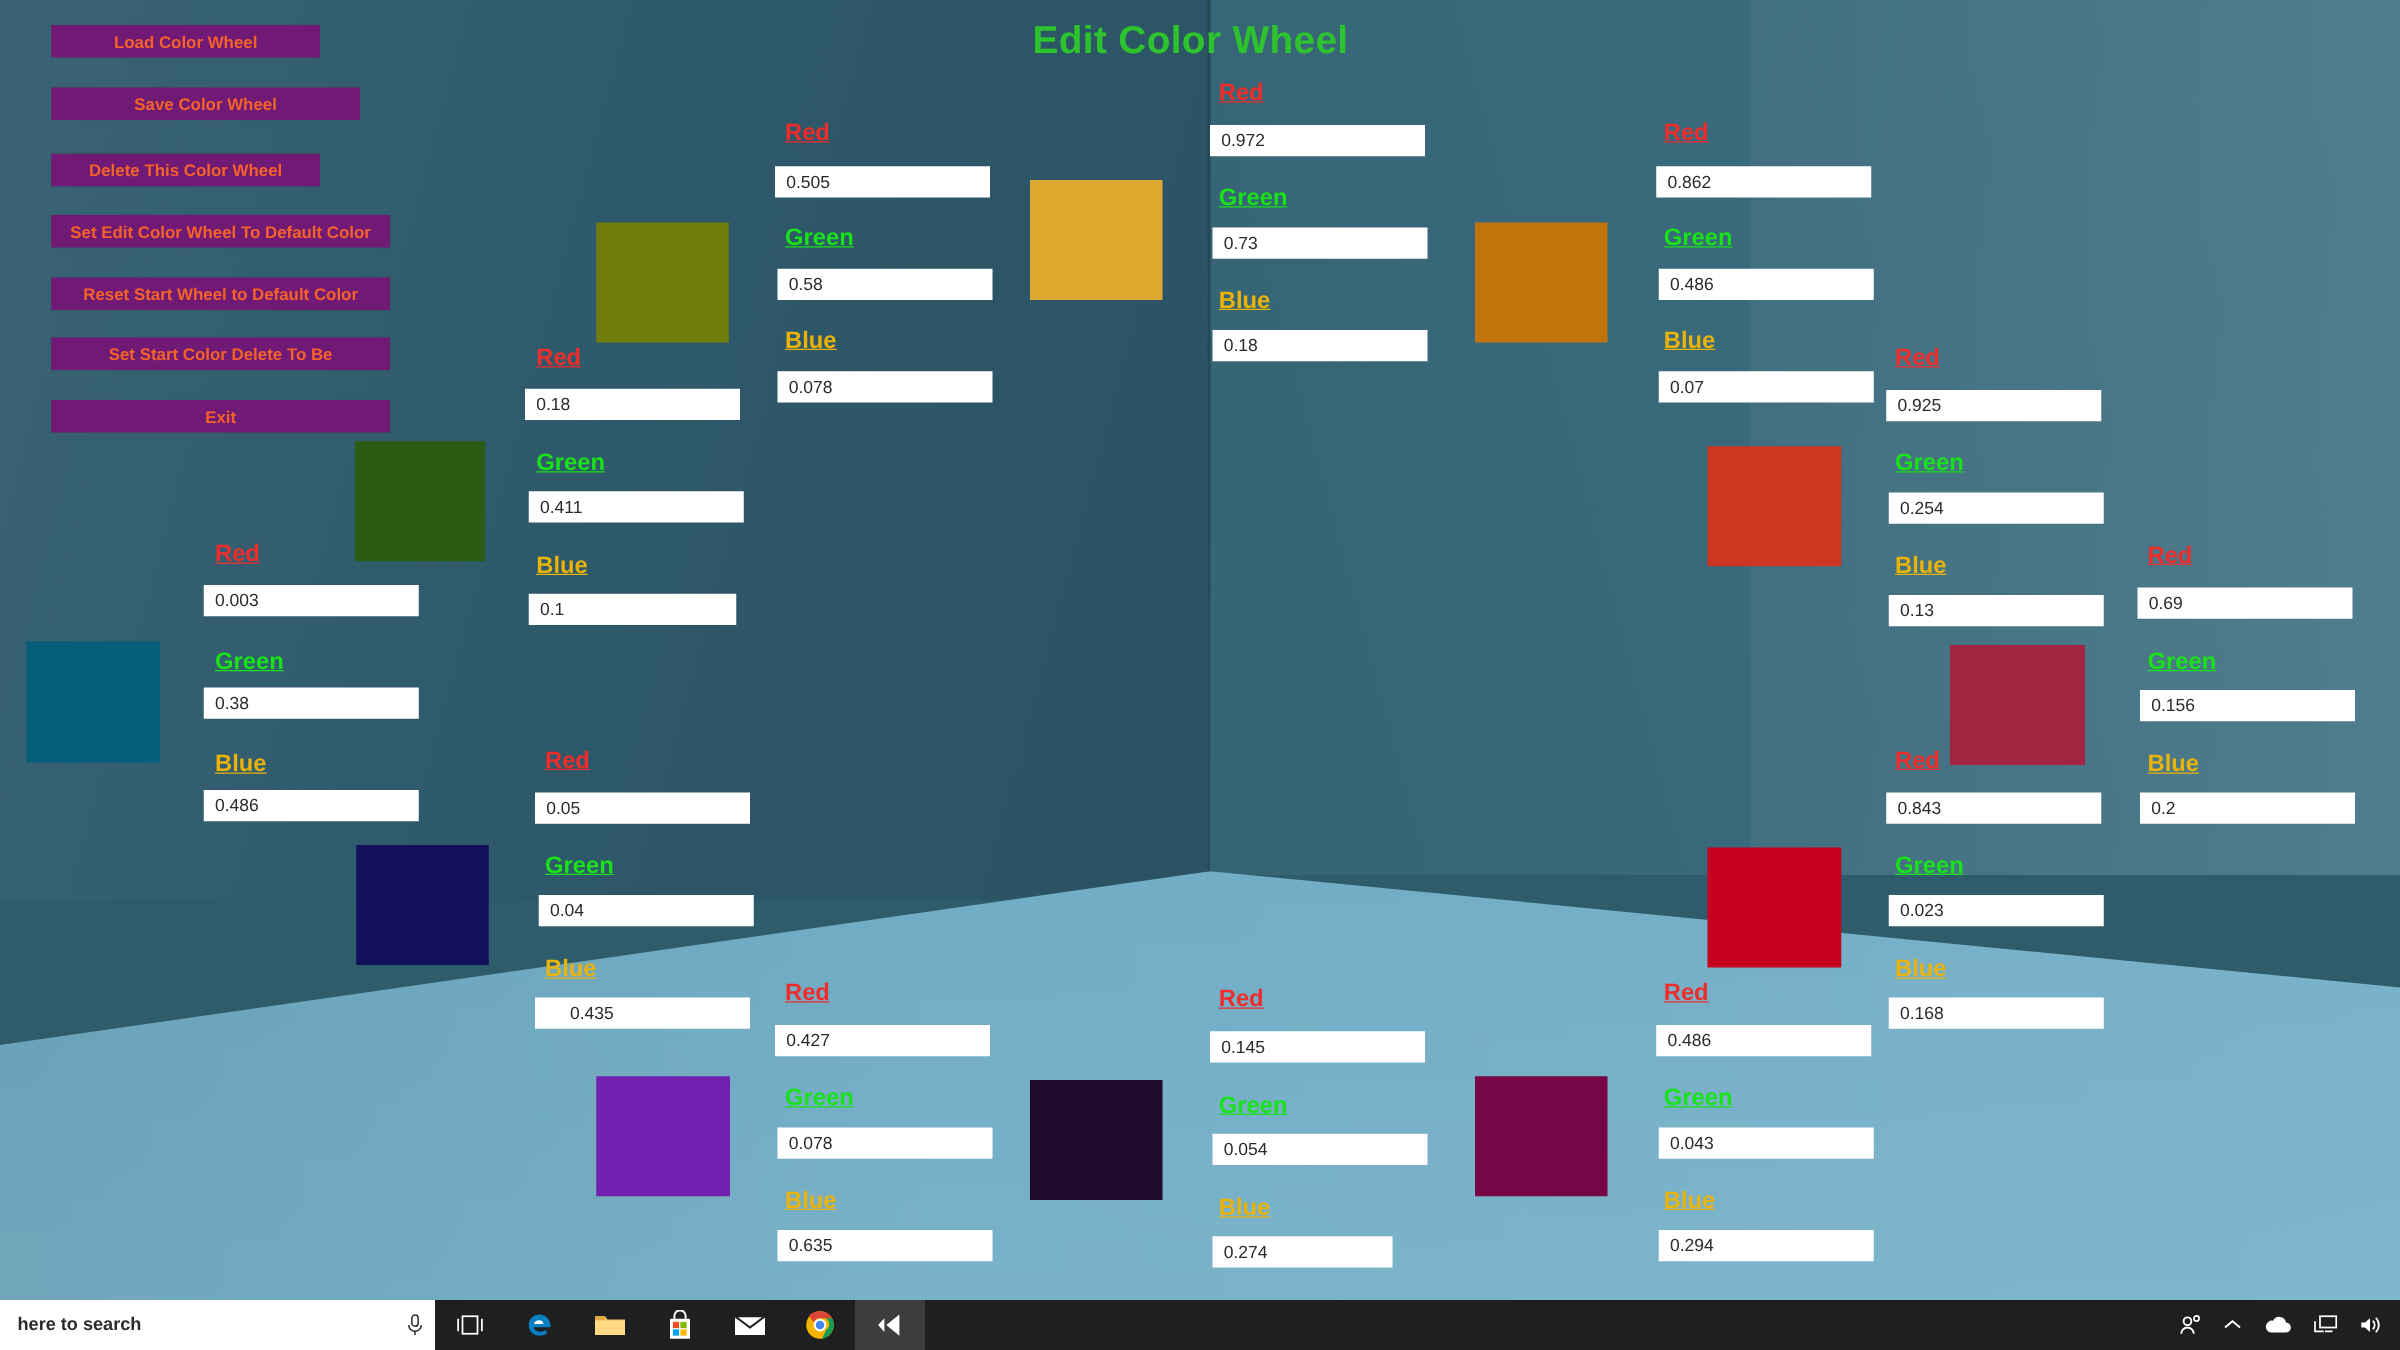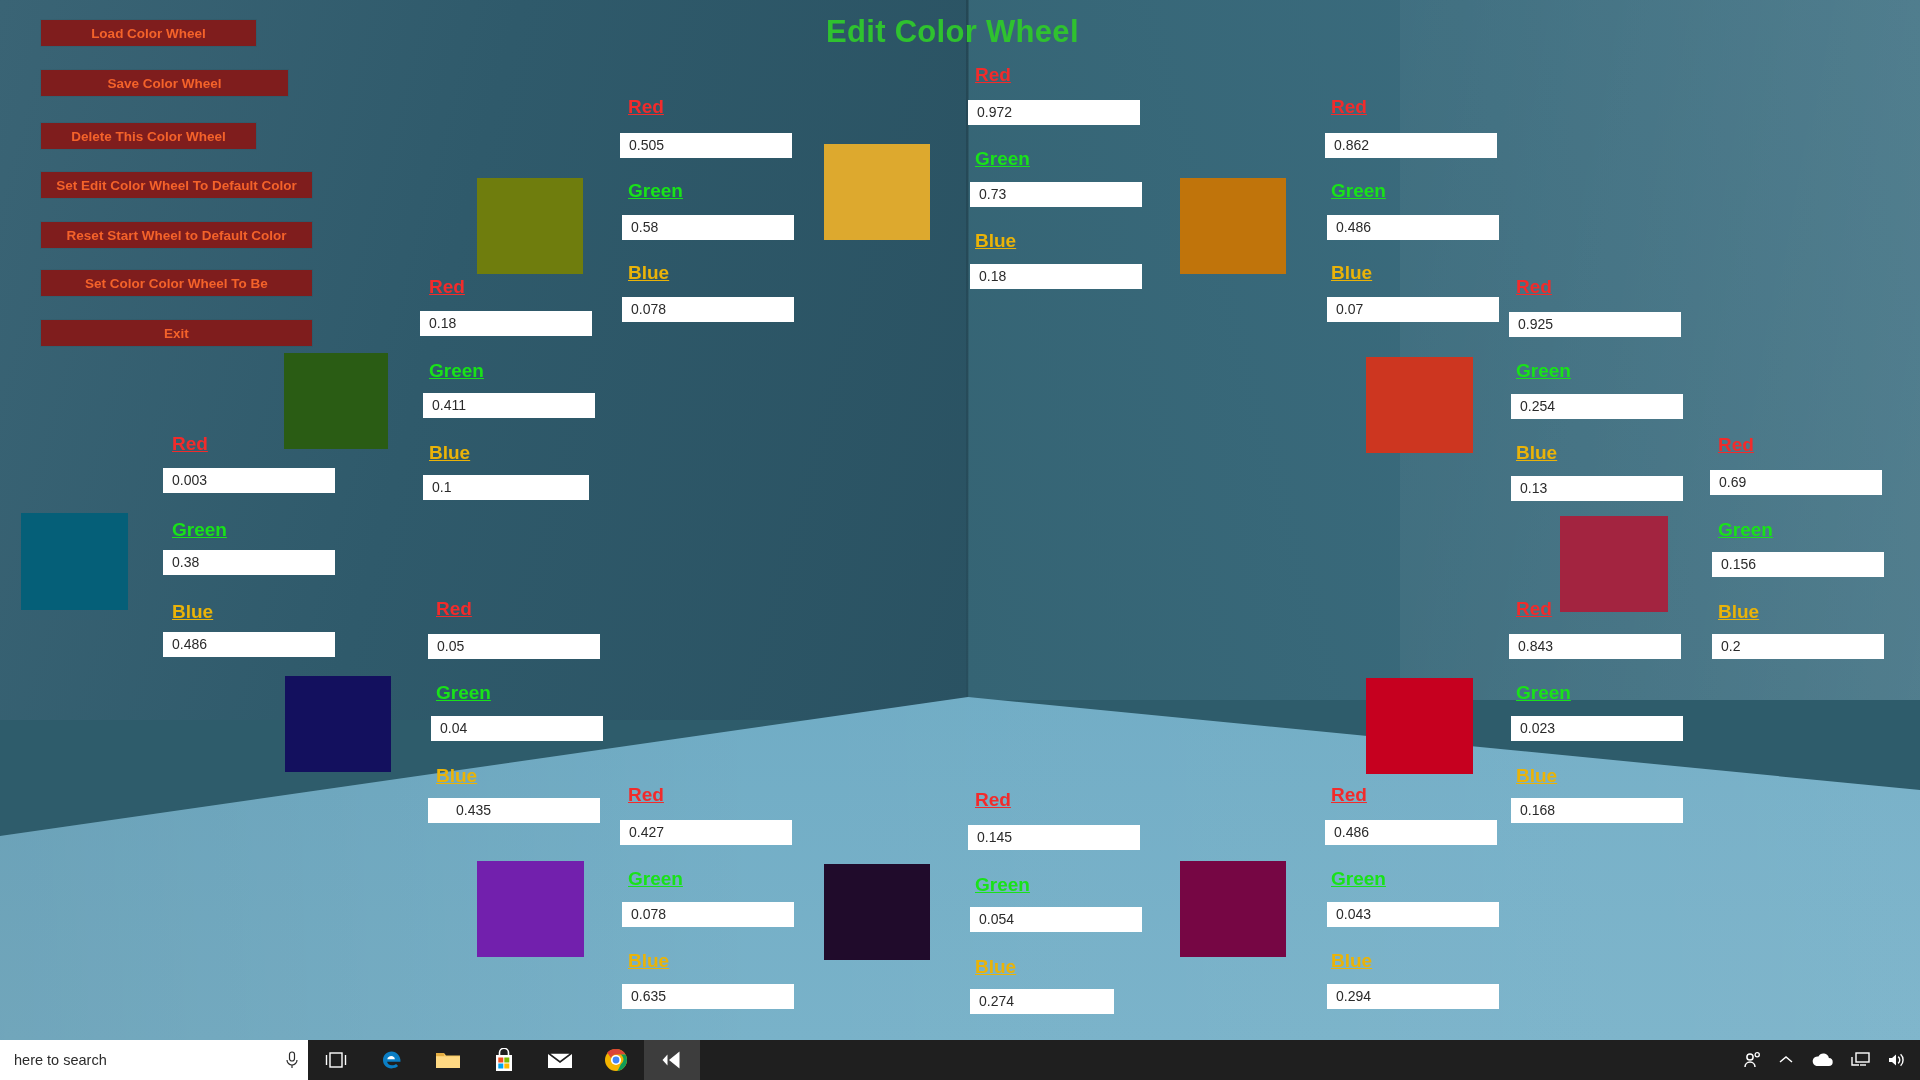--- a/index.html
+++ b/index.html
@@ -44,21 +44,21 @@
 
   .title{
     position:absolute;
     left:826px;top:14px;
     font-size:31px;font-weight:bold;color:#2fc22f;
     letter-spacing:.3px;white-space:nowrap;
   }
 
   .btn{
     position:absolute;
-    background:#7f1d1d;
+    background:#701a75;
     border:0;
     color:#f4622a;
     font-size:13.5px;
     font-weight:bold;
     text-align:center;
     line-height:26px;
     height:26px;
     cursor:pointer;
     box-shadow:0 0 0 1px rgba(0,0,0,0.04);
     font-family:"Liberation Sans","DejaVu Sans",sans-serif;
@@ -94,22 +94,22 @@
 
   .swatch{position:absolute;}
 
   
   #taskbar{
     position:absolute;left:0;bottom:0;width:1920px;height:40px;
     background:#1f1f1f;
     display:flex;align-items:center;
   }
   #search-box{
-    width:308px;height:40px;background:#ffffff;display:flex;align-items:center;
-    box-sizing:border-box;padding:0 8px 0 14px;
+    width:348px;height:40px;background:#ffffff;display:flex;align-items:center;
+    box-sizing:border-box;padding:0 8px 0 14px;font-weight:bold;
   }
   #search-text{font-size:14.5px;color:#2b2b2b;flex:1;white-space:nowrap;
     font-family:"Liberation Sans","DejaVu Sans",sans-serif;}
   .tb-icon{width:56px;height:40px;display:flex;align-items:center;justify-content:center;}
   .tb-icon.active{background:#3d3d3d;}
   #tray{margin-left:auto;display:flex;align-items:center;height:40px;padding-right:14px;gap:16px;}
   .tray-icon{display:flex;align-items:center;justify-content:center;color:#ffffff;}
 </style>
 </head>
 <body>
@@ -124,21 +124,21 @@
 </div>
 
 <div id="ui">
   <div class="title">Edit Color Wheel</div>
   <div id="buttons-root">
       <button class="btn" style="left: 41px; top: 20px; width: 215px;">Load Color Wheel</button>
       <button class="btn" style="left: 41px; top: 70px; width: 247px;">Save Color Wheel</button>
       <button class="btn" style="left: 41px; top: 123px; width: 215px;">Delete This Color Wheel</button>
       <button class="btn" style="left: 41px; top: 172px; width: 271px;">Set Edit Color Wheel To Default Color</button>
       <button class="btn" style="left: 41px; top: 222px; width: 271px;">Reset Start Wheel to Default Color</button>
-      <button class="btn" style="left: 41px; top: 270px; width: 271px;">Set Color Color Wheel To Be</button>
+      <button class="btn" style="left: 41px; top: 270px; width: 271px;">Set Start Color Delete To Be</button>
       <button class="btn" style="left: 41px; top: 320px; width: 271px;">Exit</button>
     </div>
   <div id="groups-root">
       <div class="swatch" style="left: 21px; top: 513px; width: 107px; height: 97px; background: rgb(5, 95, 120);"></div>
       <div class="label red" style="left: 172px; top: 435px;">Red</div>
       <input type="text" class="field" value="0.003" style="left: 163px; top: 468px; width: 172px;">
       <div class="label green" style="left: 172px; top: 521px;">Green</div>
       <input type="text" class="field" value="0.38" style="left: 163px; top: 550px; width: 172px;">
       <div class="label blue" style="left: 172px; top: 603px;">Blue</div>
       <input type="text" class="field" value="0.486" style="left: 163px; top: 632px; width: 172px;">

